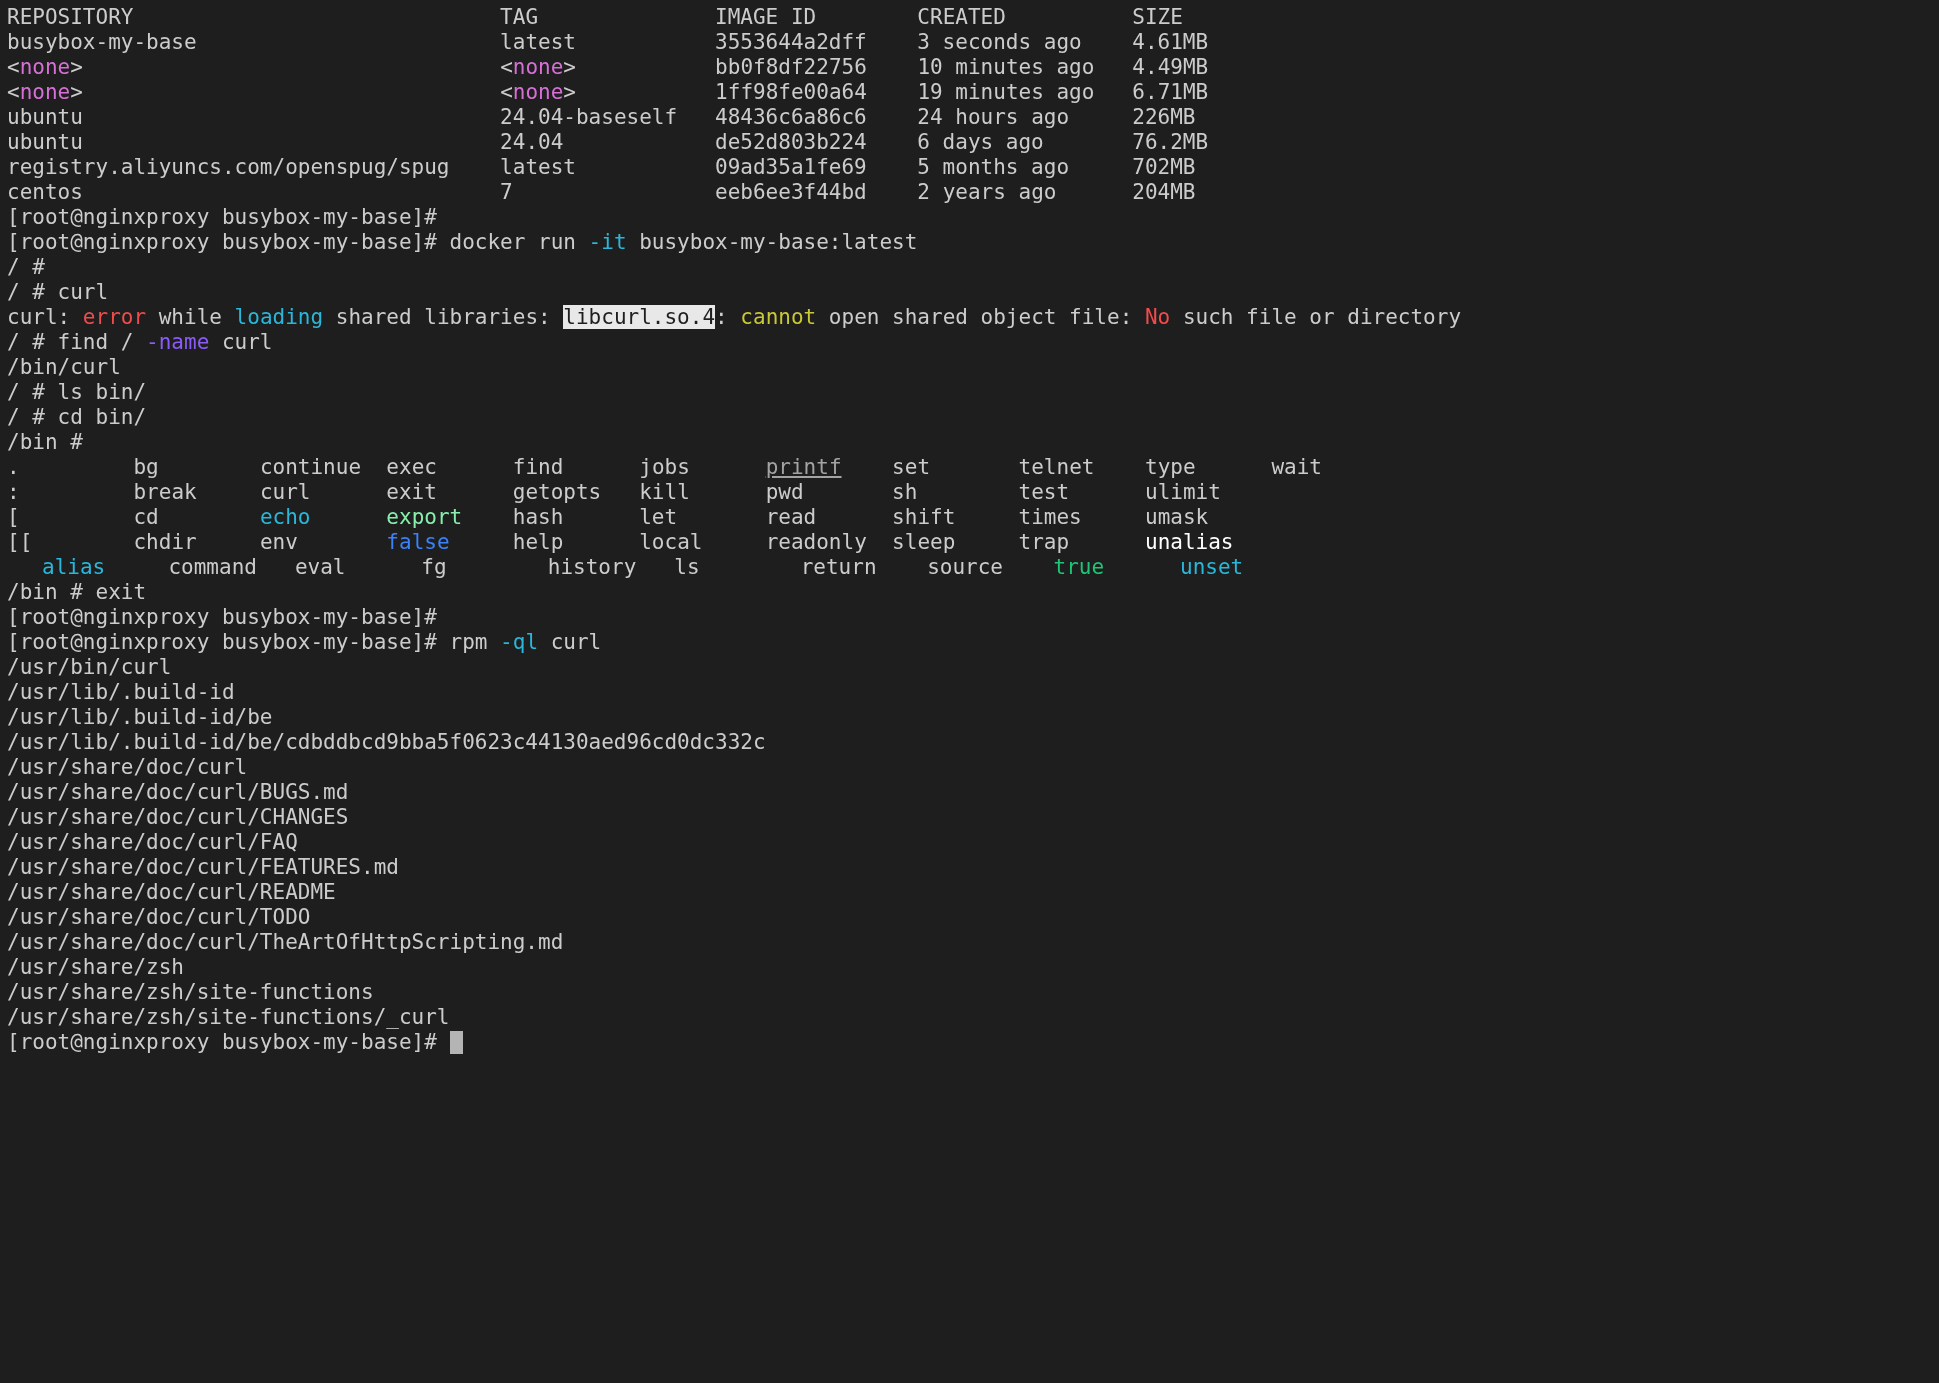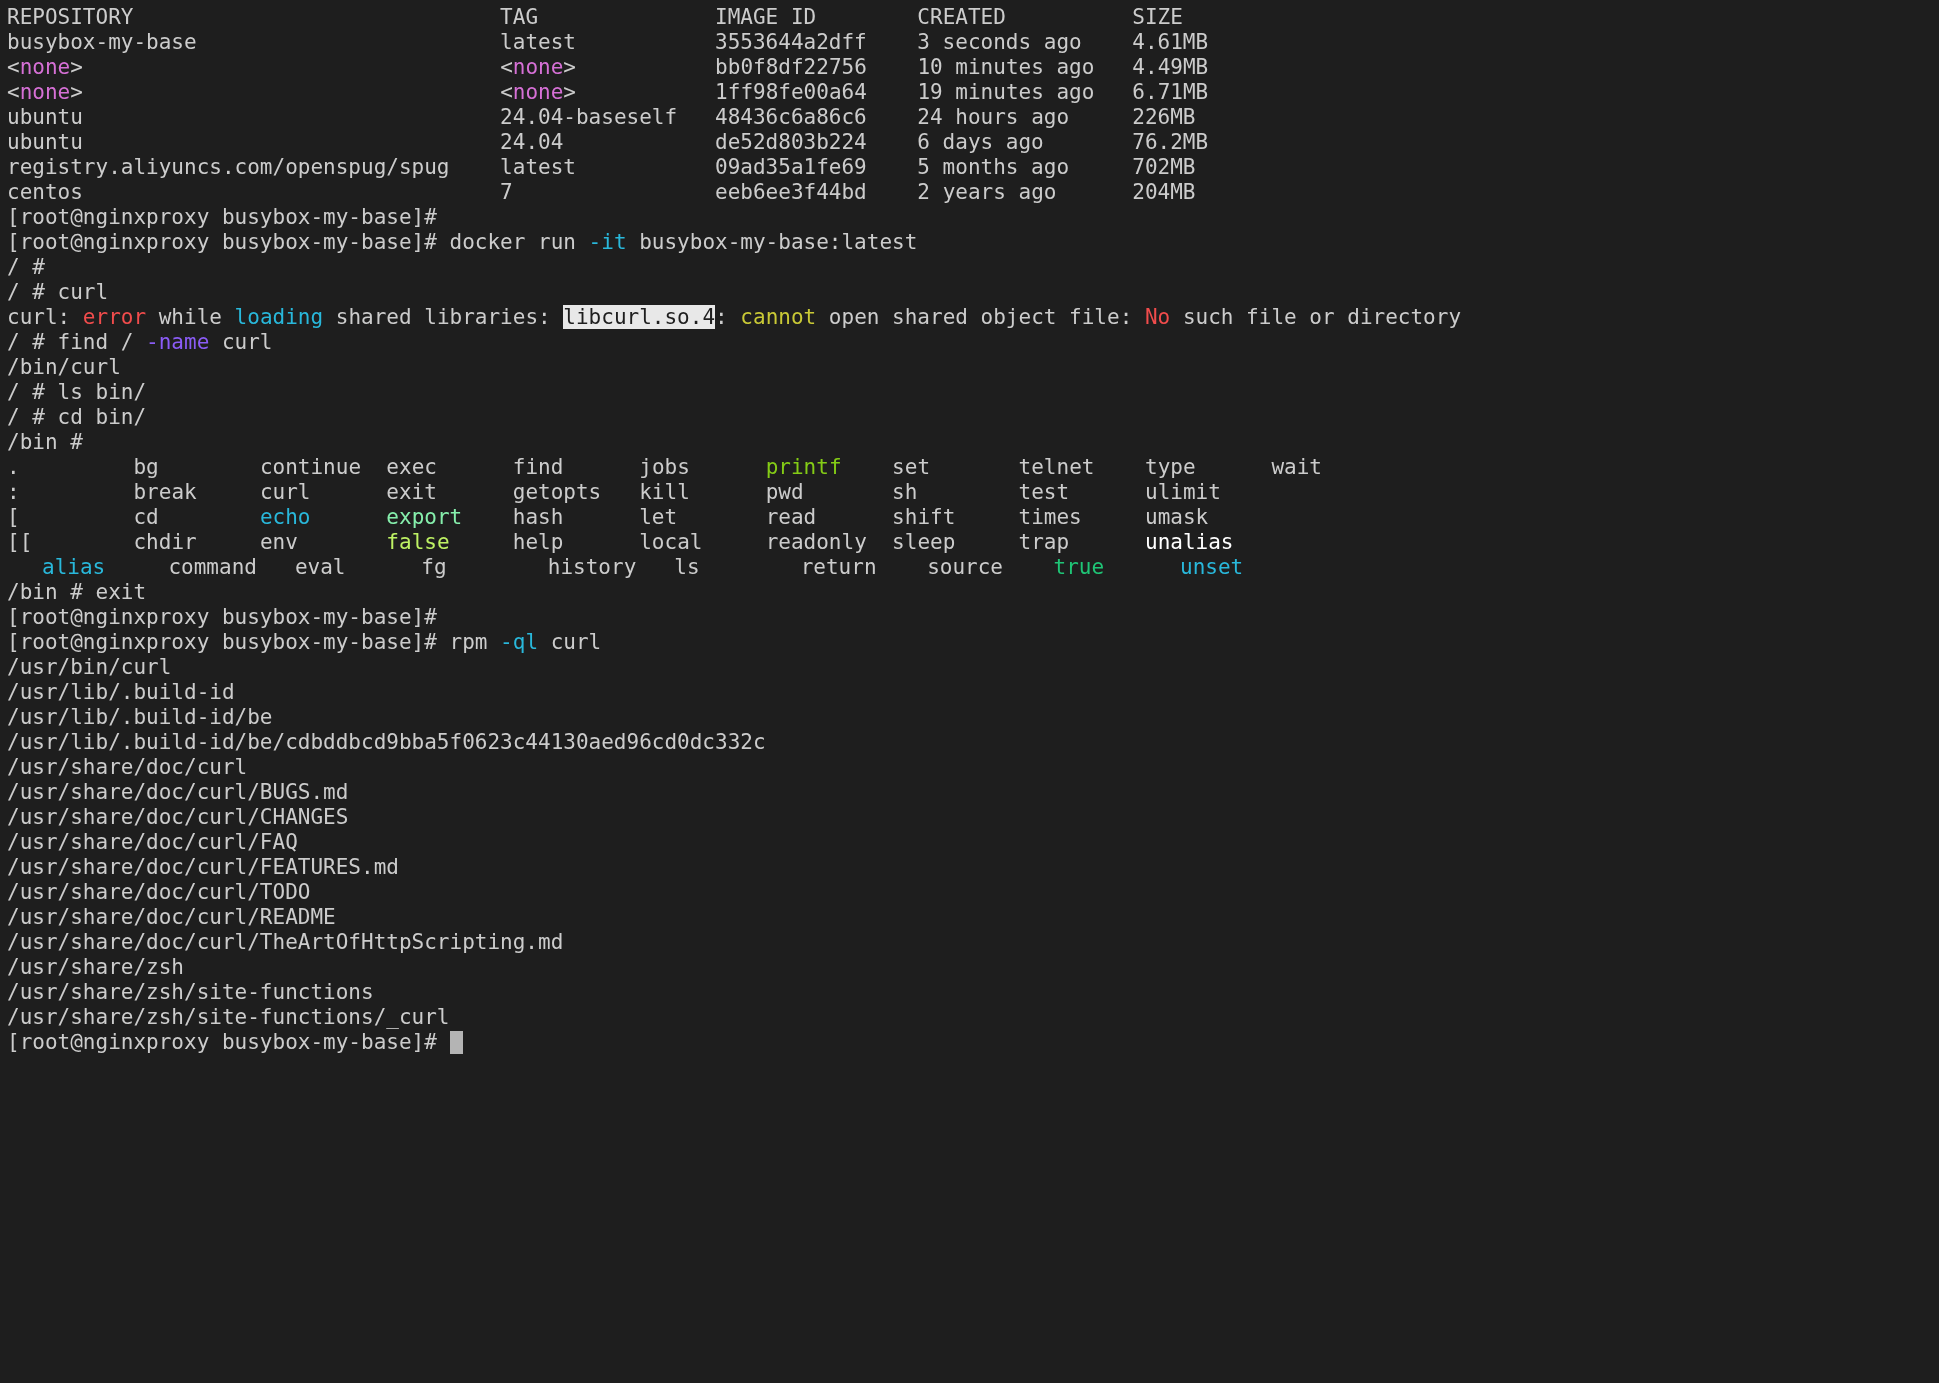--- a/index.html
+++ b/index.html
@@ -46,37 +46,37 @@
     <div class="line"><span>[root@nginxproxy busybox-my-base]#</span></div>
     <div class="line"><span>[root@nginxproxy busybox-my-base]# docker run </span><span style="color: rgb(41, 184, 219);">-it</span><span> busybox-my-base:latest</span></div>
     <div class="line"><span>/ #</span></div>
     <div class="line"><span>/ # curl</span></div>
     <div class="line"><span>curl: </span><span style="color: rgb(241, 76, 76);">error</span><span> while </span><span style="color: rgb(41, 184, 219);">loading</span><span> shared libraries: </span><span style="background: rgb(232, 232, 232); color: rgb(30, 30, 30);">libcurl.so.4</span><span>: </span><span style="color: rgb(201, 201, 54);">cannot</span><span> open shared object file: </span><span style="color: rgb(241, 76, 76);">No</span><span> such file or directory</span></div>
     <div class="line"><span>/ # find / </span><span style="color: #8b5cf6;">-name</span><span> curl</span></div>
     <div class="line"><span>/bin/curl</span></div>
     <div class="line"><span>/ # ls bin/</span></div>
     <div class="line"><span>/ # cd bin/</span></div>
     <div class="line"><span>/bin #</span></div>
-    <div class="line"><span>.</span>         <span>bg</span>        <span>continue</span>  <span>exec</span>      <span>find</span>      <span>jobs</span>      <span style="color: #84cc16;">printf</span>    <span>set</span>       <span>telnet</span>    <span>type</span>      <span>wait</span></div>
+    <div class="line"><span>.</span>         <span>bg</span>        <span>continue</span>  <span>exec</span>      <span>find</span>      <span>jobs</span>      <span style="color: #a3a3a3; text-decoration: underline;">printf</span>    <span>set</span>       <span>telnet</span>    <span>type</span>      <span>wait</span></div>
     <div class="line"><span>:</span>         <span>break</span>     <span>curl</span>      <span>exit</span>      <span>getopts</span>   <span>kill</span>      <span>pwd</span>       <span>sh</span>        <span>test</span>      <span>ulimit</span></div>
     <div class="line"><span>[</span>         <span>cd</span>        <span style="color: rgb(41, 184, 219); text-align: right;">echo</span>      <span style="color: #86efac;">export</span>    <span>hash</span>      <span>let</span>       <span>read</span>      <span>shift</span>     <span>times</span>     <span>umask</span></div>
-    <div class="line"><span>[[</span>        <span>chdir</span>     <span>env</span>       <span style="color: #bef264;">false</span>     <span>help</span>      <span>local</span>     <span>readonly</span>  <span>sleep</span>     <span>trap</span>      <span style="color: #ffffff;">unalias</span></div>
+    <div class="line"><span>[[</span>        <span>chdir</span>     <span>env</span>       <span style="color: #3b82f6;">false</span>     <span>help</span>      <span>local</span>     <span>readonly</span>  <span>sleep</span>     <span>trap</span>      <span style="color: #ffffff;">unalias</span></div>
     <div class="line"><span style="color: rgb(41, 184, 219); margin-left: 35px;">alias</span>     <span>command</span>   <span>eval</span>      <span>fg</span>        <span>history</span>   <span>ls</span>        <span>return</span>    <span>source</span>    <span style="color: rgb(31, 197, 118);">true</span>      <span style="color: rgb(41, 184, 219);">unset</span></div>
     <div class="line"><span>/bin # exit</span></div>
     <div class="line"><span>[root@nginxproxy busybox-my-base]#</span></div>
     <div class="line"><span>[root@nginxproxy busybox-my-base]# rpm </span><span style="color: rgb(41, 184, 219);">-ql</span><span> curl</span></div>
     <div class="line"><span>/usr/bin/curl</span></div>
     <div class="line"><span>/usr/lib/.build-id</span></div>
     <div class="line"><span>/usr/lib/.build-id/be</span></div>
     <div class="line"><span>/usr/lib/.build-id/be/cdbddbcd9bba5f0623c44130aed96cd0dc332c</span></div>
     <div class="line"><span>/usr/share/doc/curl</span></div>
     <div class="line"><span>/usr/share/doc/curl/BUGS.md</span></div>
     <div class="line"><span>/usr/share/doc/curl/CHANGES</span></div>
     <div class="line"><span>/usr/share/doc/curl/FAQ</span></div>
     <div class="line"><span>/usr/share/doc/curl/FEATURES.md</span></div>
+    <div class="line"><span>/usr/share/doc/curl/README</span></div>
     <div class="line"><span>/usr/share/doc/curl/TODO</span></div>
-    <div class="line"><span>/usr/share/doc/curl/README</span></div>
     <div class="line"><span>/usr/share/doc/curl/TheArtOfHttpScripting.md</span></div>
     <div class="line"><span>/usr/share/zsh</span></div>
     <div class="line"><span>/usr/share/zsh/site-functions</span></div>
     <div class="line"><span>/usr/share/zsh/site-functions/_curl</span></div>
     <div class="line"><span>[root@nginxproxy busybox-my-base]# </span><span class="cursor" style="background: rgb(180, 180, 180);"> </span></div>
   </div>
 
 </body></html>

